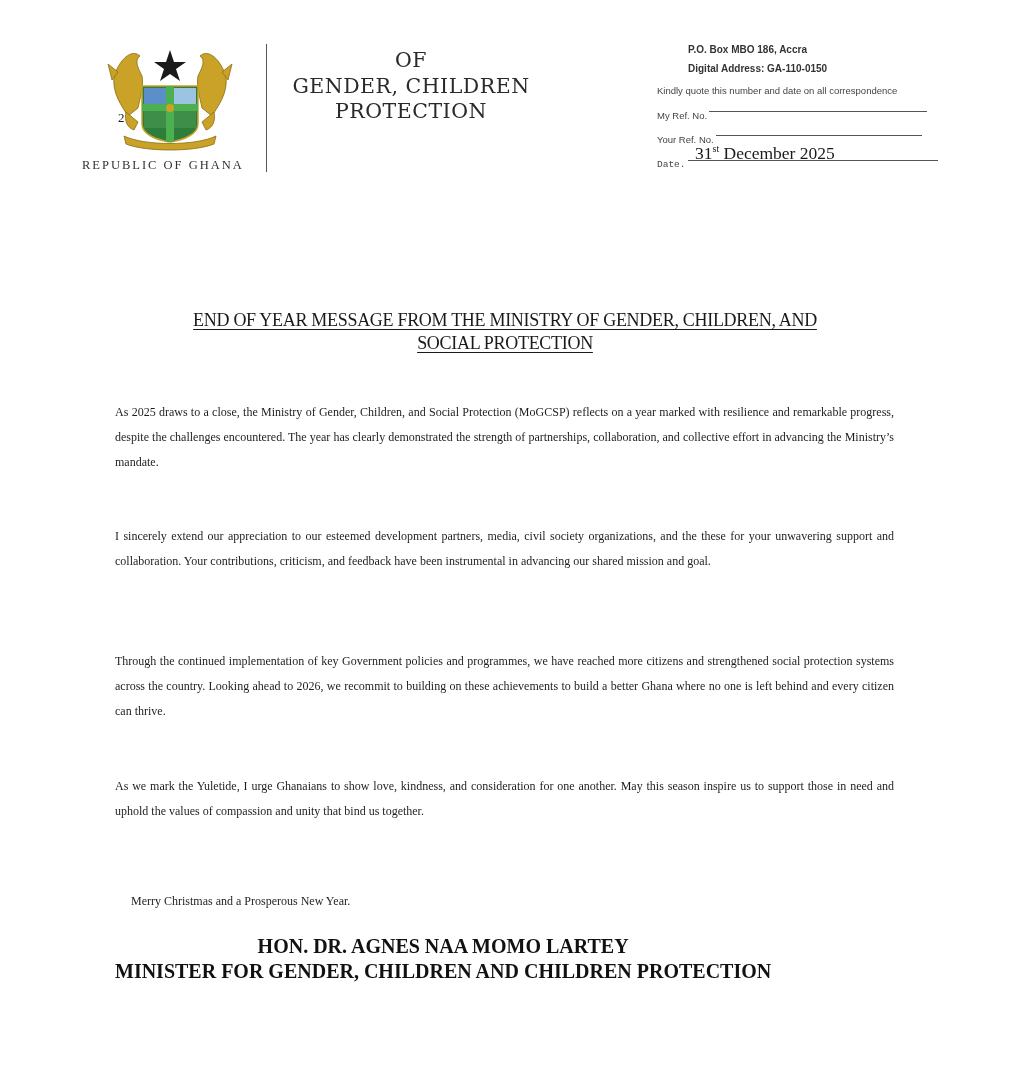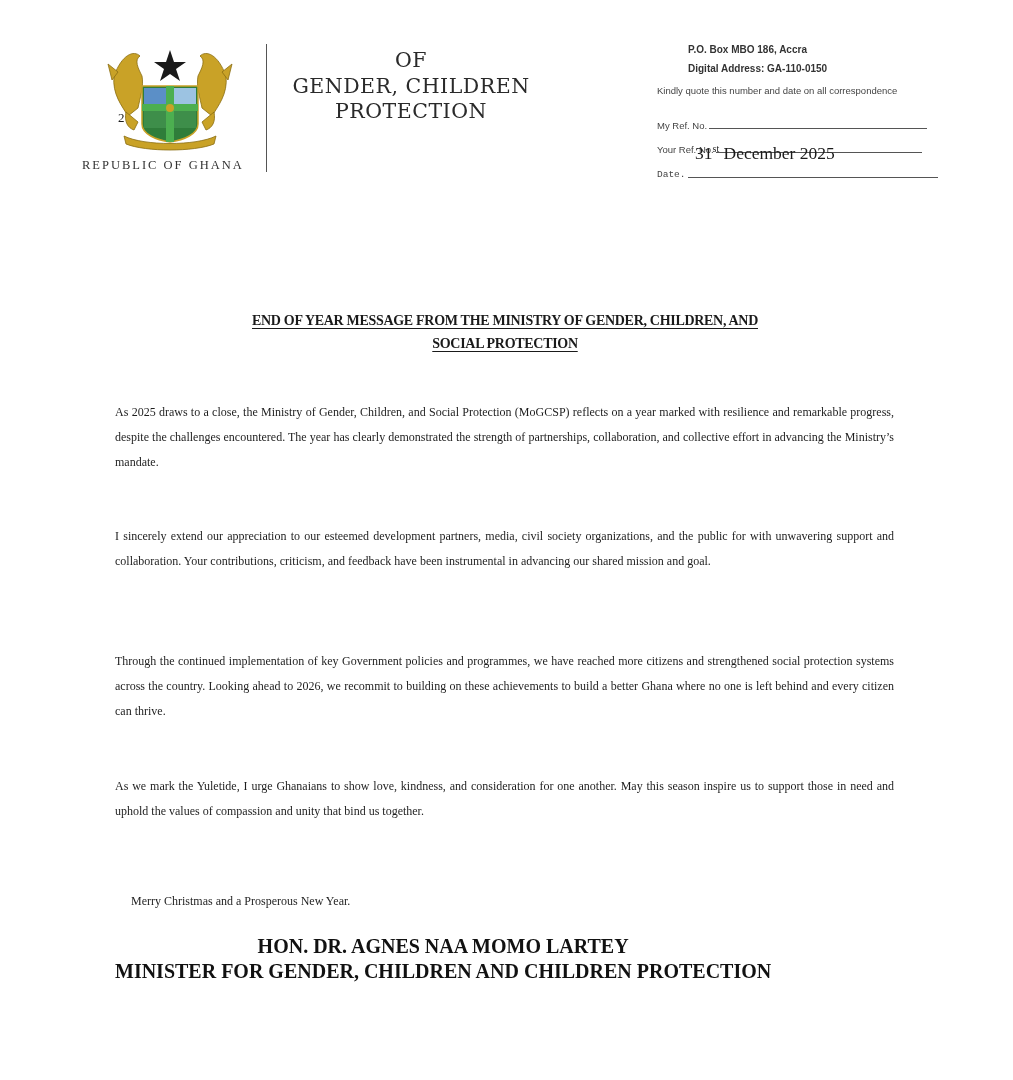--- a/index.html
+++ b/index.html
@@ -43,21 +43,21 @@
   }
   .kindly {
     position: absolute; left: 657px; top: 85px;
     font-family: "Liberation Sans", sans-serif;
     font-size: 9.5px; color: #444;
   }
   .ref-row {
     position: absolute; left: 657px;
     font-family: "Liberation Sans", sans-serif;
     font-size: 9.5px; color: #444;
-    display: flex; align-items: flex-end; margin-top: 10px;
+    display: flex; align-items: flex-start;
   }
   .ref-row .line {
     border-bottom: 1px solid #555;
     height: 1px; margin-left: 2px; margin-bottom: 2px;
   }
   .ref-my { top: 110px; }
   .ref-my .line { width: 218px; }
   .ref-your { top: 134px; }
   .ref-your .line { width: 206px; }
   .ref-date { top: 159px; font-family: Liberation Mono, monospace; }
@@ -67,21 +67,21 @@
     font-family: "Liberation Serif", serif;
     font-size: 17.5px; color: #1a1a1a; white-space: nowrap;
   }
   .date-value sup { font-size: 10px; vertical-align: 7px; line-height: 0; }
 
   
   .title {
     position: absolute; left: 110px; top: 309px; width: 790px;
     text-align: center;
     font-family: "Liberation Serif", serif;
-    font-weight: bold; font-size: 14px; line-height: 23px;
+    font-weight: normal; font-size: 18px; line-height: 23px;
     text-decoration: underline; text-underline-offset: 3px;
     letter-spacing: -0.3px;
   }
 
   
   .body-text {
     position: absolute; left: 115px; width: 779px;
     font-family: "Liberation Serif", serif;
     font-size: 12px; line-height: 24.9px;
     text-align: justify; color: #1e1e1e;
@@ -170,21 +170,21 @@
     <span>December 2025</span>
   </div>
 </div>
 
 <div class="title">
   <div>END OF YEAR MESSAGE FROM THE MINISTRY OF GENDER, CHILDREN, AND</div>
   <div>SOCIAL PROTECTION</div>
 </div>
 
 <p class="body-text p1" style="margin:0">As 2025 draws to a close, the Ministry of Gender, Children, and Social Protection (MoGCSP) reflects on a year marked with resilience and remarkable progress, despite the challenges encountered. The year has clearly demonstrated the strength of partnerships, collaboration, and collective effort in advancing the Ministry’s mandate.</p>
-<p class="body-text p2" style="margin:0">I sincerely extend our appreciation to our esteemed development partners, media, civil society organizations, and the public for with unwavering support and collaboration. Your contributions, criticism, and feedback have been instrumental in advancing our shared mission and goal.</p>
+<p class="body-text p2" style="margin:0">I sincerely extend our appreciation to our esteemed development partners, media, civil society organizations, and the these for your unwavering support and collaboration. Your contributions, criticism, and feedback have been instrumental in advancing our shared mission and goal.</p>
 <p class="body-text p3" style="margin:0">Through the continued implementation of key Government policies and programmes, we have reached more citizens and strengthened social protection systems across the country. Looking ahead to 2026, we recommit to building on these achievements to build a better Ghana where no one is left behind and every citizen can thrive.</p>
 <p class="body-text p4" style="margin:0">As we mark the Yuletide, I urge Ghanaians to show love, kindness, and consideration for one another. May this season inspire us to support those in need and uphold the values of compassion and unity that bind us together.</p>
 <p class="body-text p5" style="margin:16px">Merry Christmas and a Prosperous New Year.</p>
 
 <div class="signature">
   <div>HON. DR. AGNES NAA MOMO LARTEY</div>
   <div>MINISTER FOR GENDER, CHILDREN AND CHILDREN PROTECTION</div>
 </div>
 
 </body></html>

